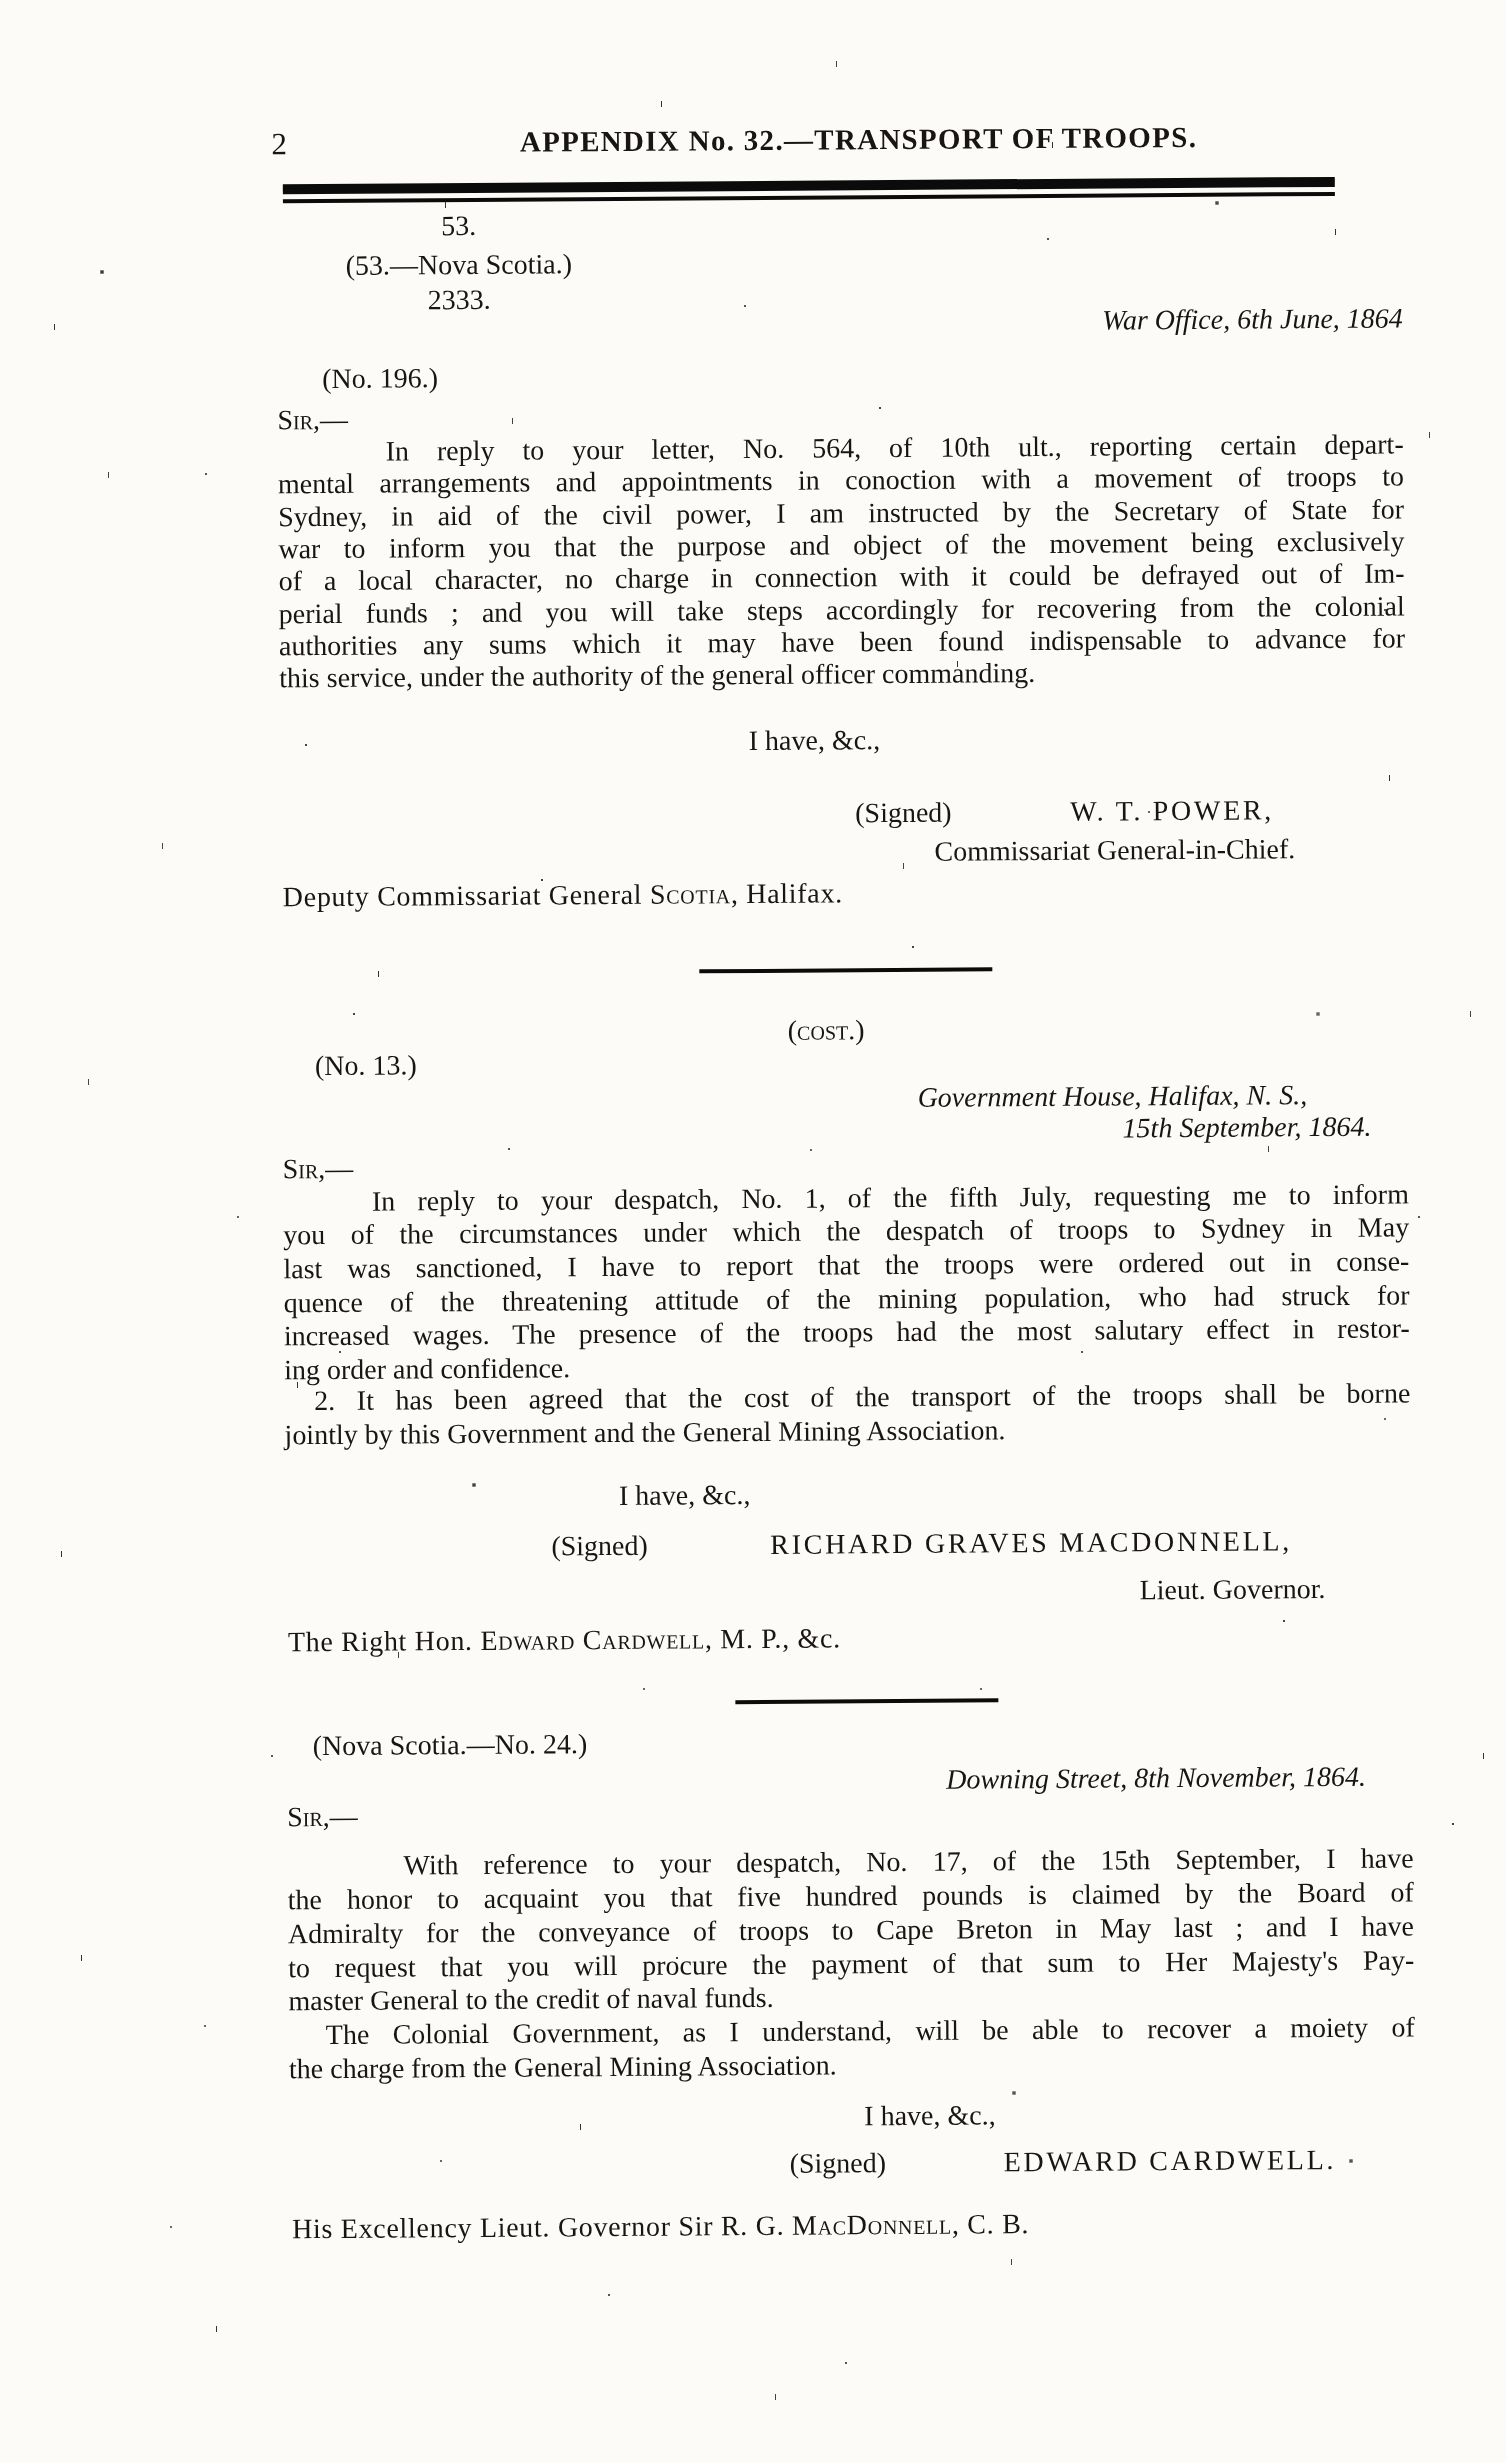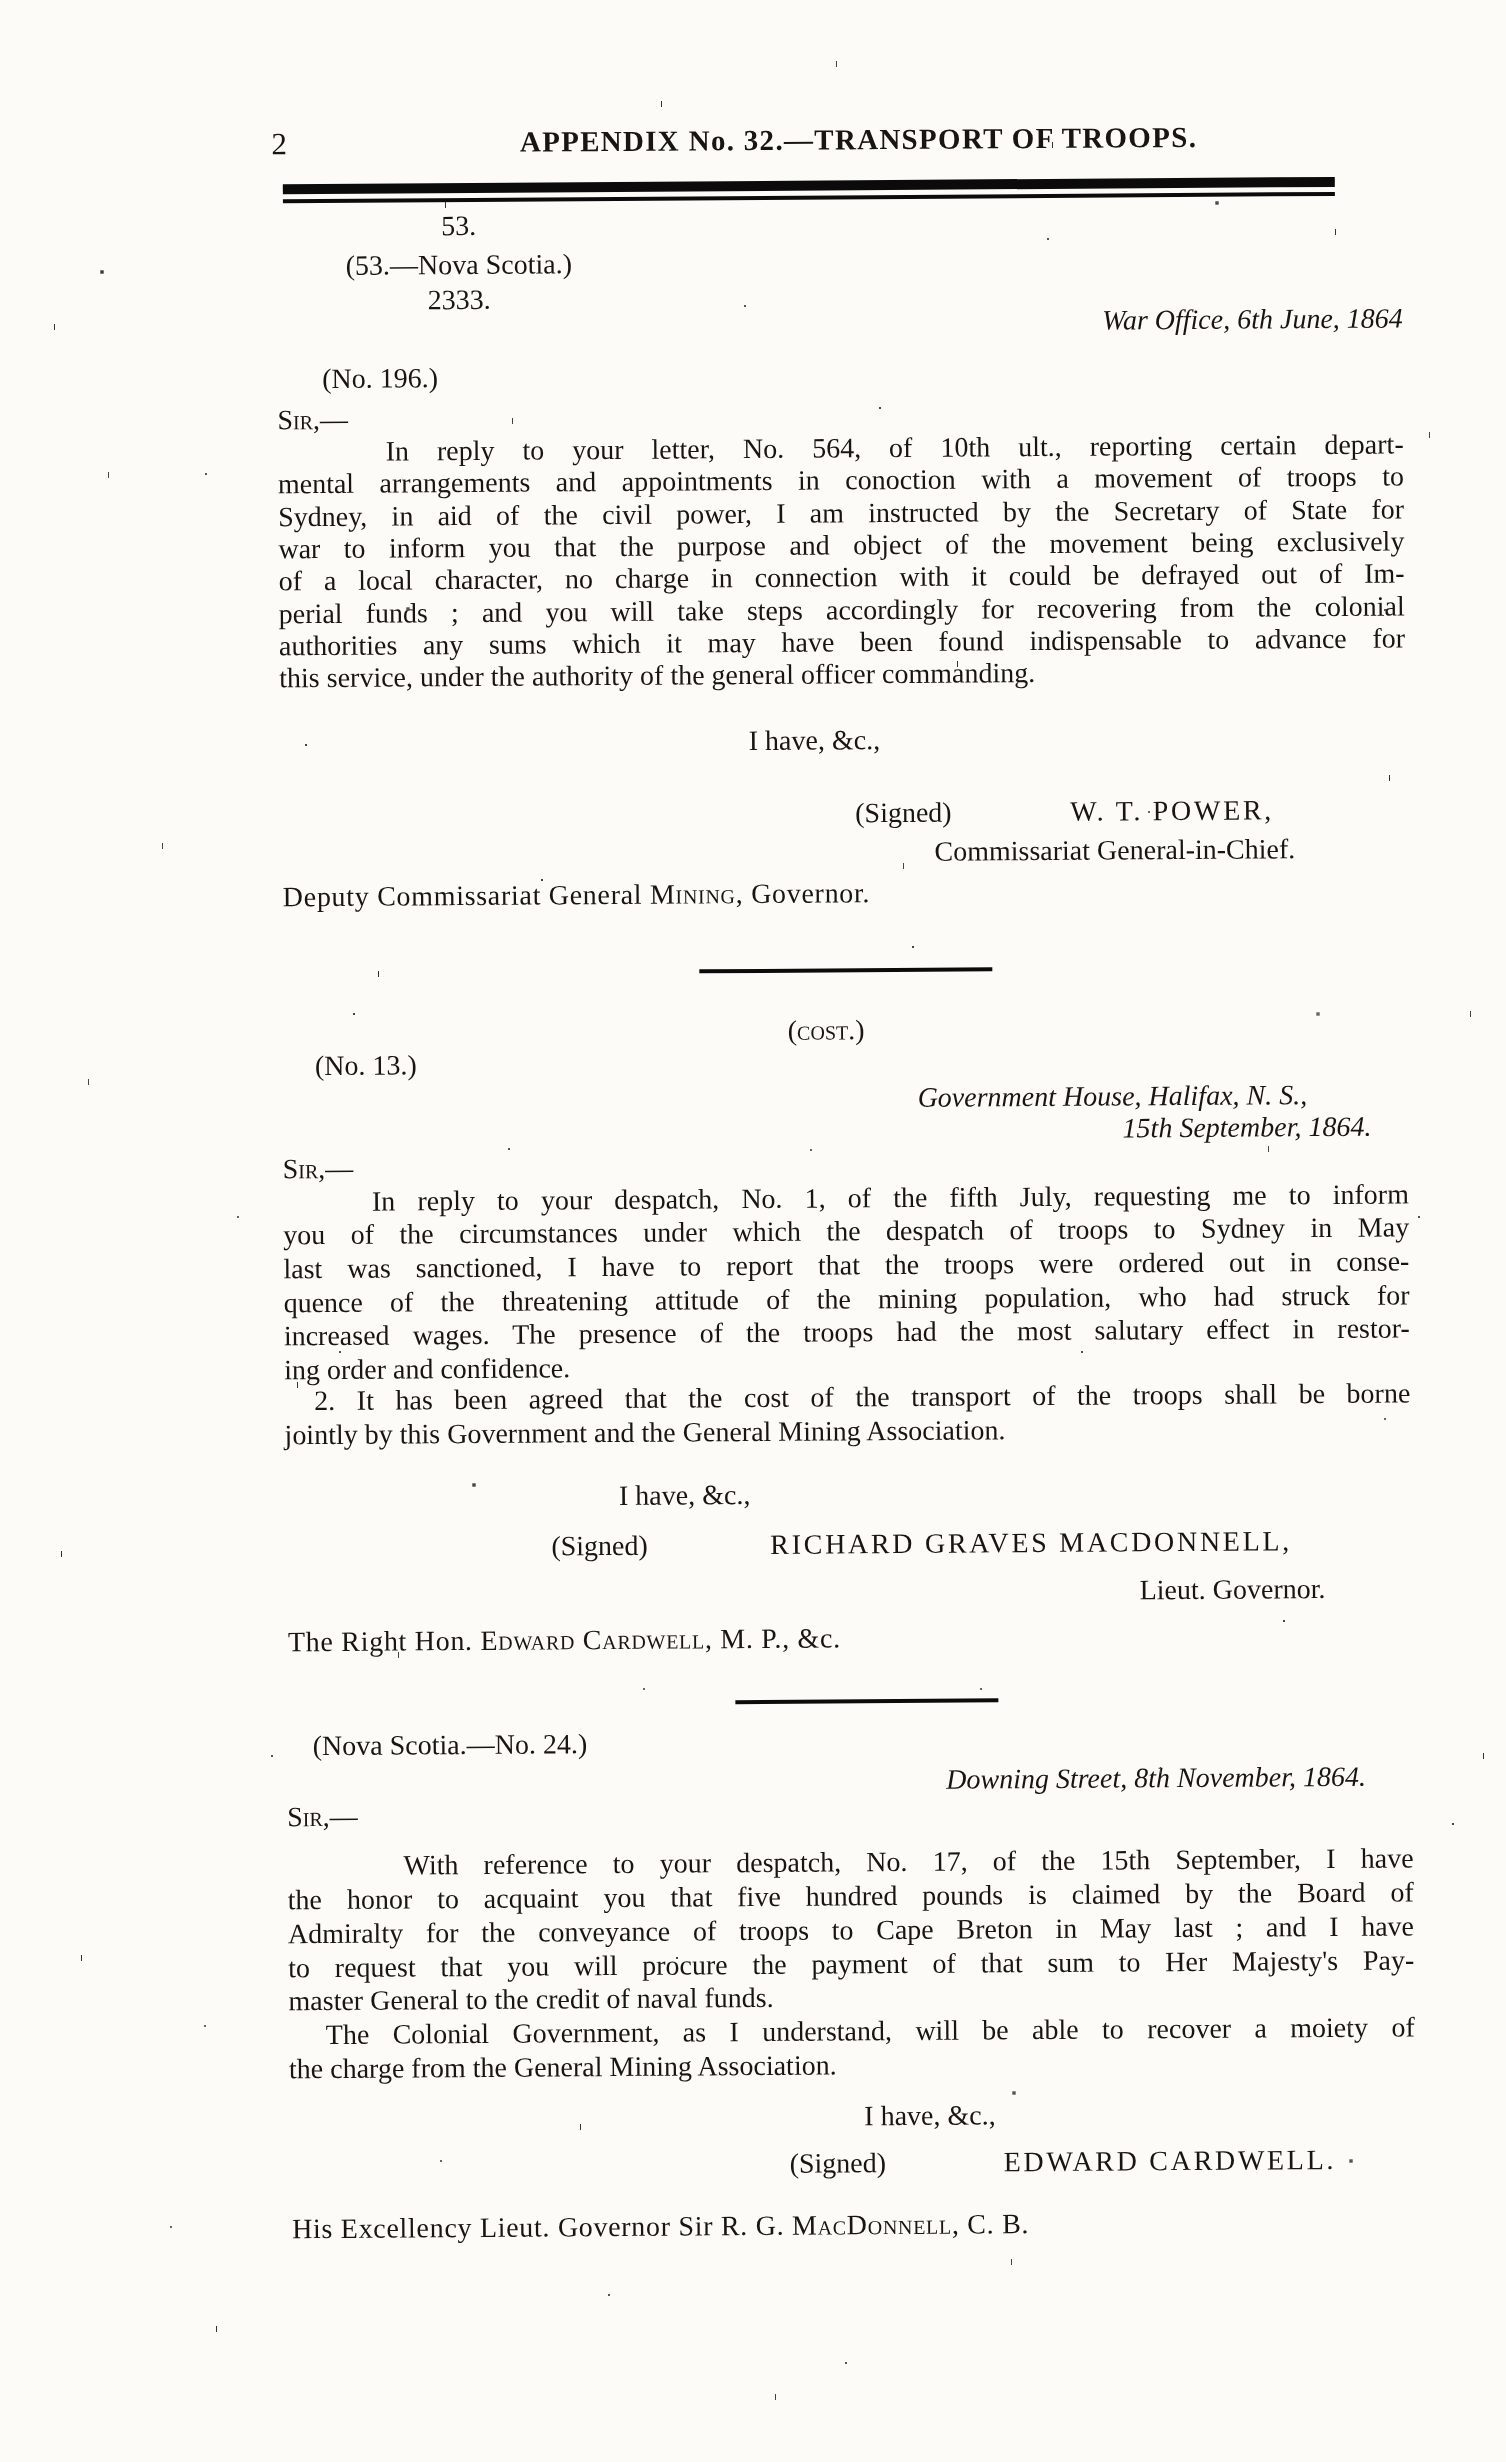--- a/index.html
+++ b/index.html
@@ -92,21 +92,21 @@
     <div class="t col jl" style="top:627px">authorities any sums which it may have been found indispensable to advance for</div>
     <div class="t col" style="top:659px">this service, under the authority of the general officer commanding.</div>
 
     <div class="t" style="top:725px;left:752px">I have, &amp;c.,</div>
     <div class="t col" style="top:798px">
       <span class="abs" style="left:575px">(Signed)</span>
       <span class="abs sig" style="left:790px">W. T. POWER,</span>
     </div>
     <div class="t" style="top:837px;left:937px;white-space:nowrap">Commissariat General-in-Chief.</div>
     <div class="t addr" style="top:878px;left:285px">
-      <span>Deputy Commissariat General </span><span class="sc">Mining</span><span>, Governor.</span>
+      <span>Deputy Commissariat General </span><span class="sc">Scotia</span><span>, Halifax.</span>
     </div>
 
     <div class="mini-rule" style="top:969px;left:701px;width:293px"></div>
 
     <div class="t sc" style="top:1015px;left:789px">(cost.)</div>
     <div class="t" style="top:1047px;left:316px">(No. 13.)</div>
     <div class="t right it" style="top:1083px;left:283px;width:1025px">Government House, Halifax, N. S.,</div>
     <div class="t right it" style="top:1115px;left:283px;width:1089px">15th September, 1864.</div>
     <div class="t sc" style="top:1150px;left:283px">Sir,—</div>
 

